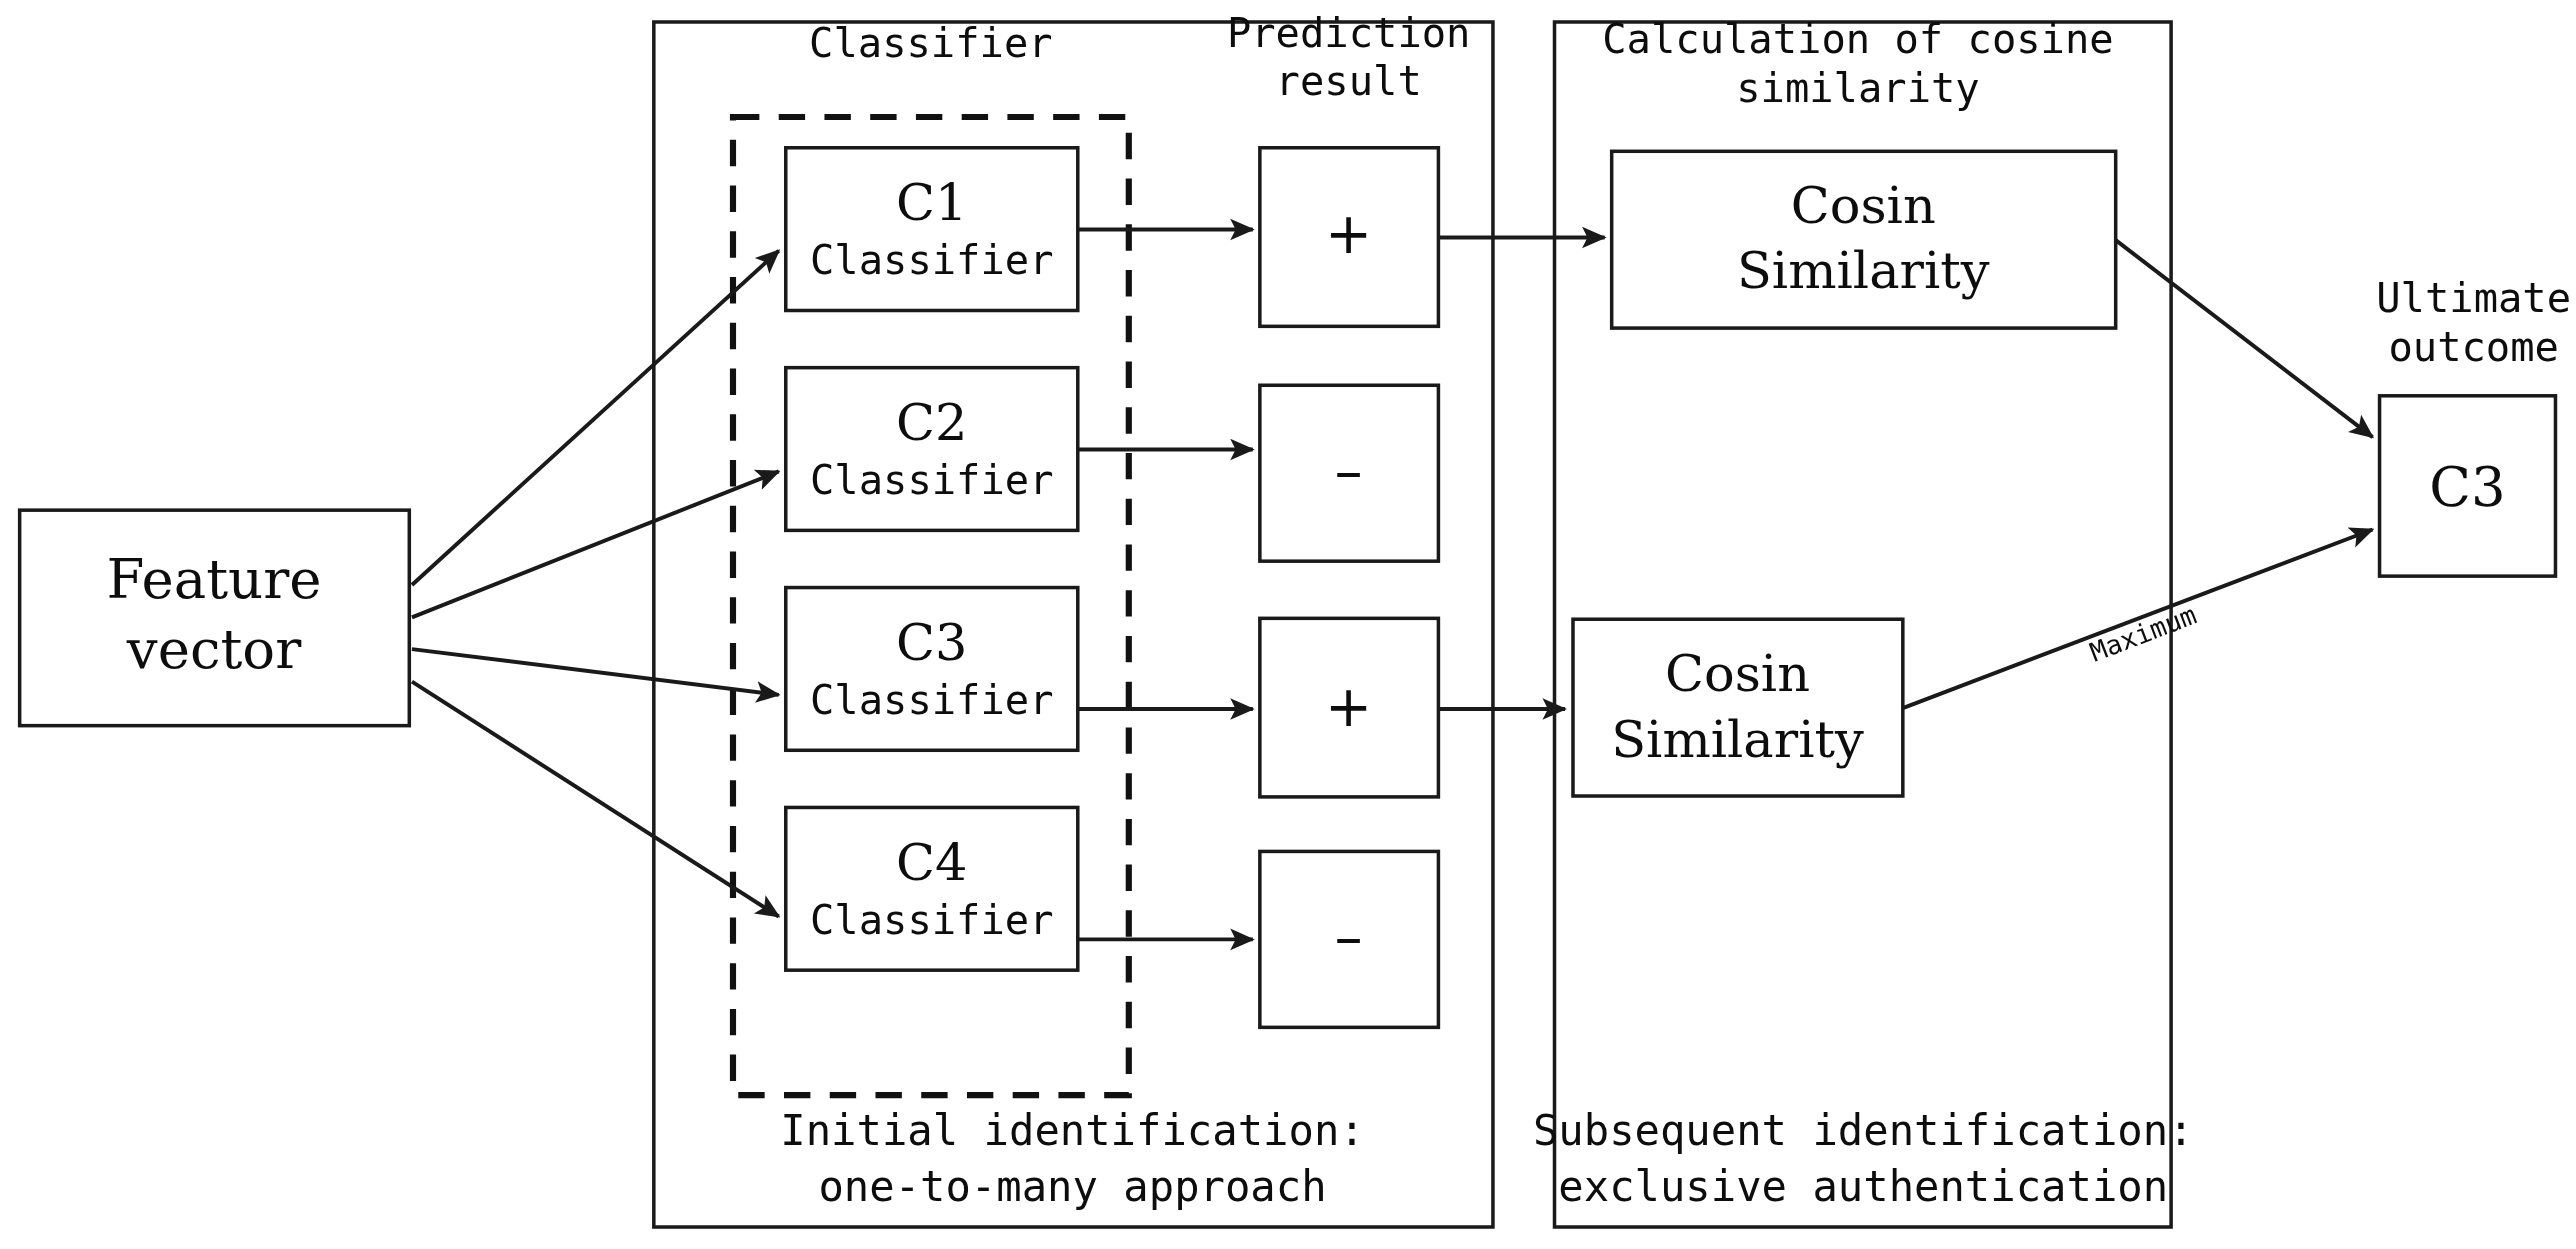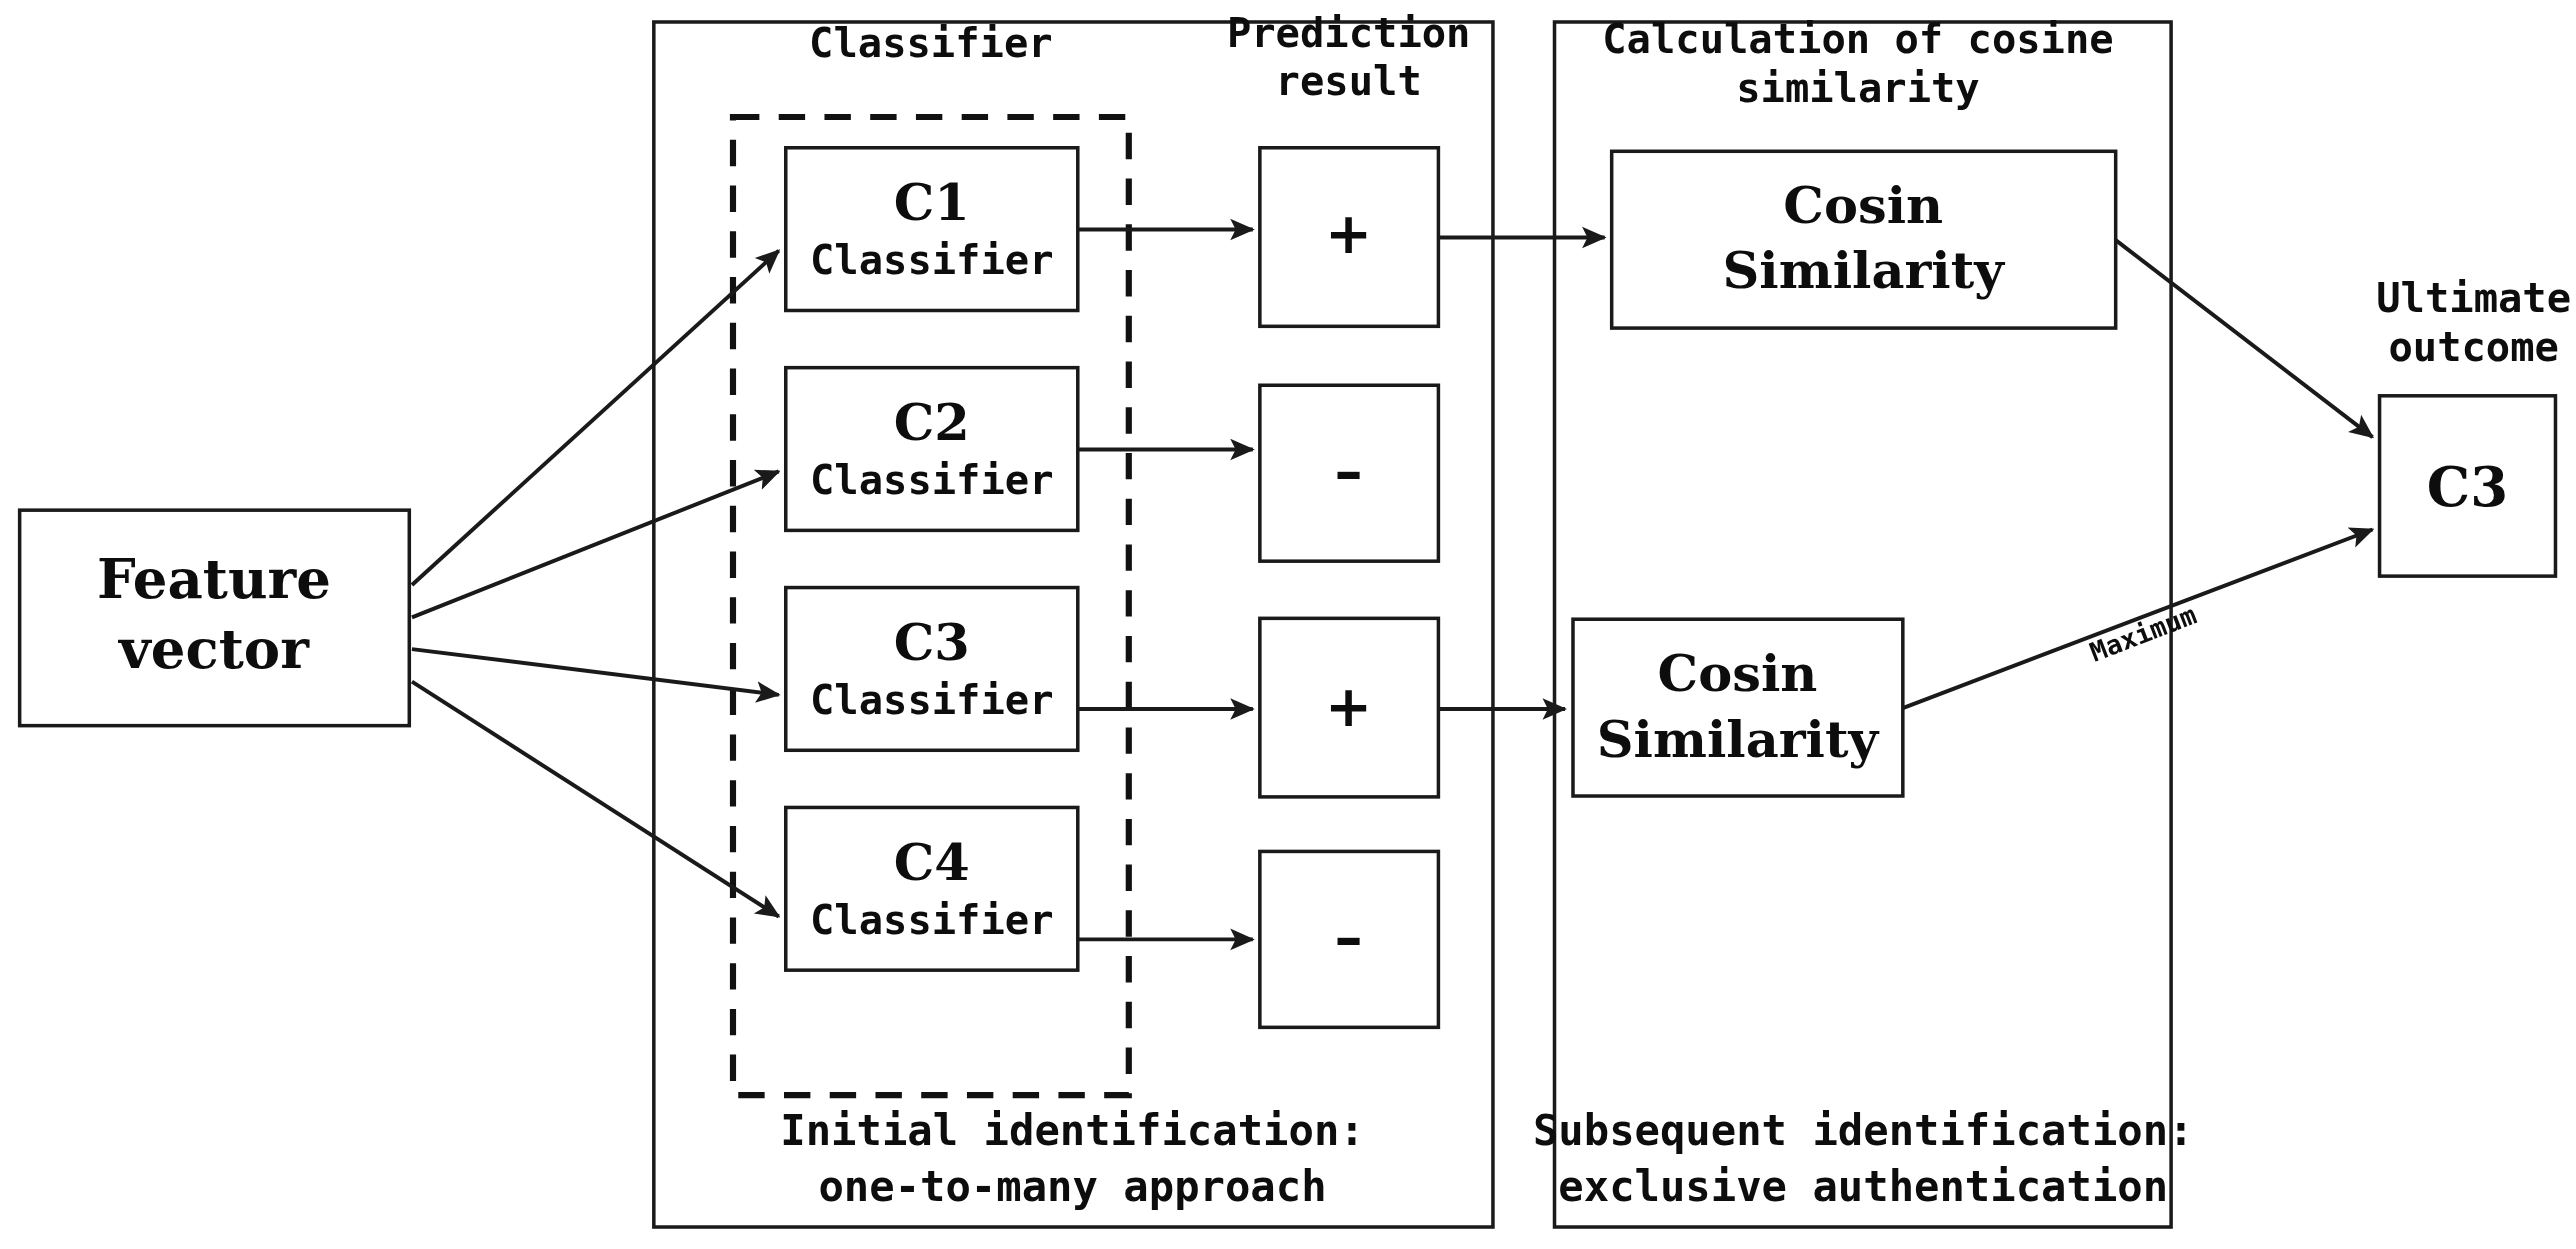--- a/index.html
+++ b/index.html
@@ -7,21 +7,20 @@
     padding: 0;
     background: #ffffff;
   }
   #stage {
     position: relative;
     width: 2576px;
     height: 1249px;
     background: #ffffff;
     font-family: "DejaVu Serif", serif;
     overflow: hidden;
-    font-weight: bold;
   }
   svg.diagram {
     position: absolute;
     left: 0;
     top: 0;
     width: 2576px;
     height: 1249px;
     display: block;
   }
   .node-rect {

